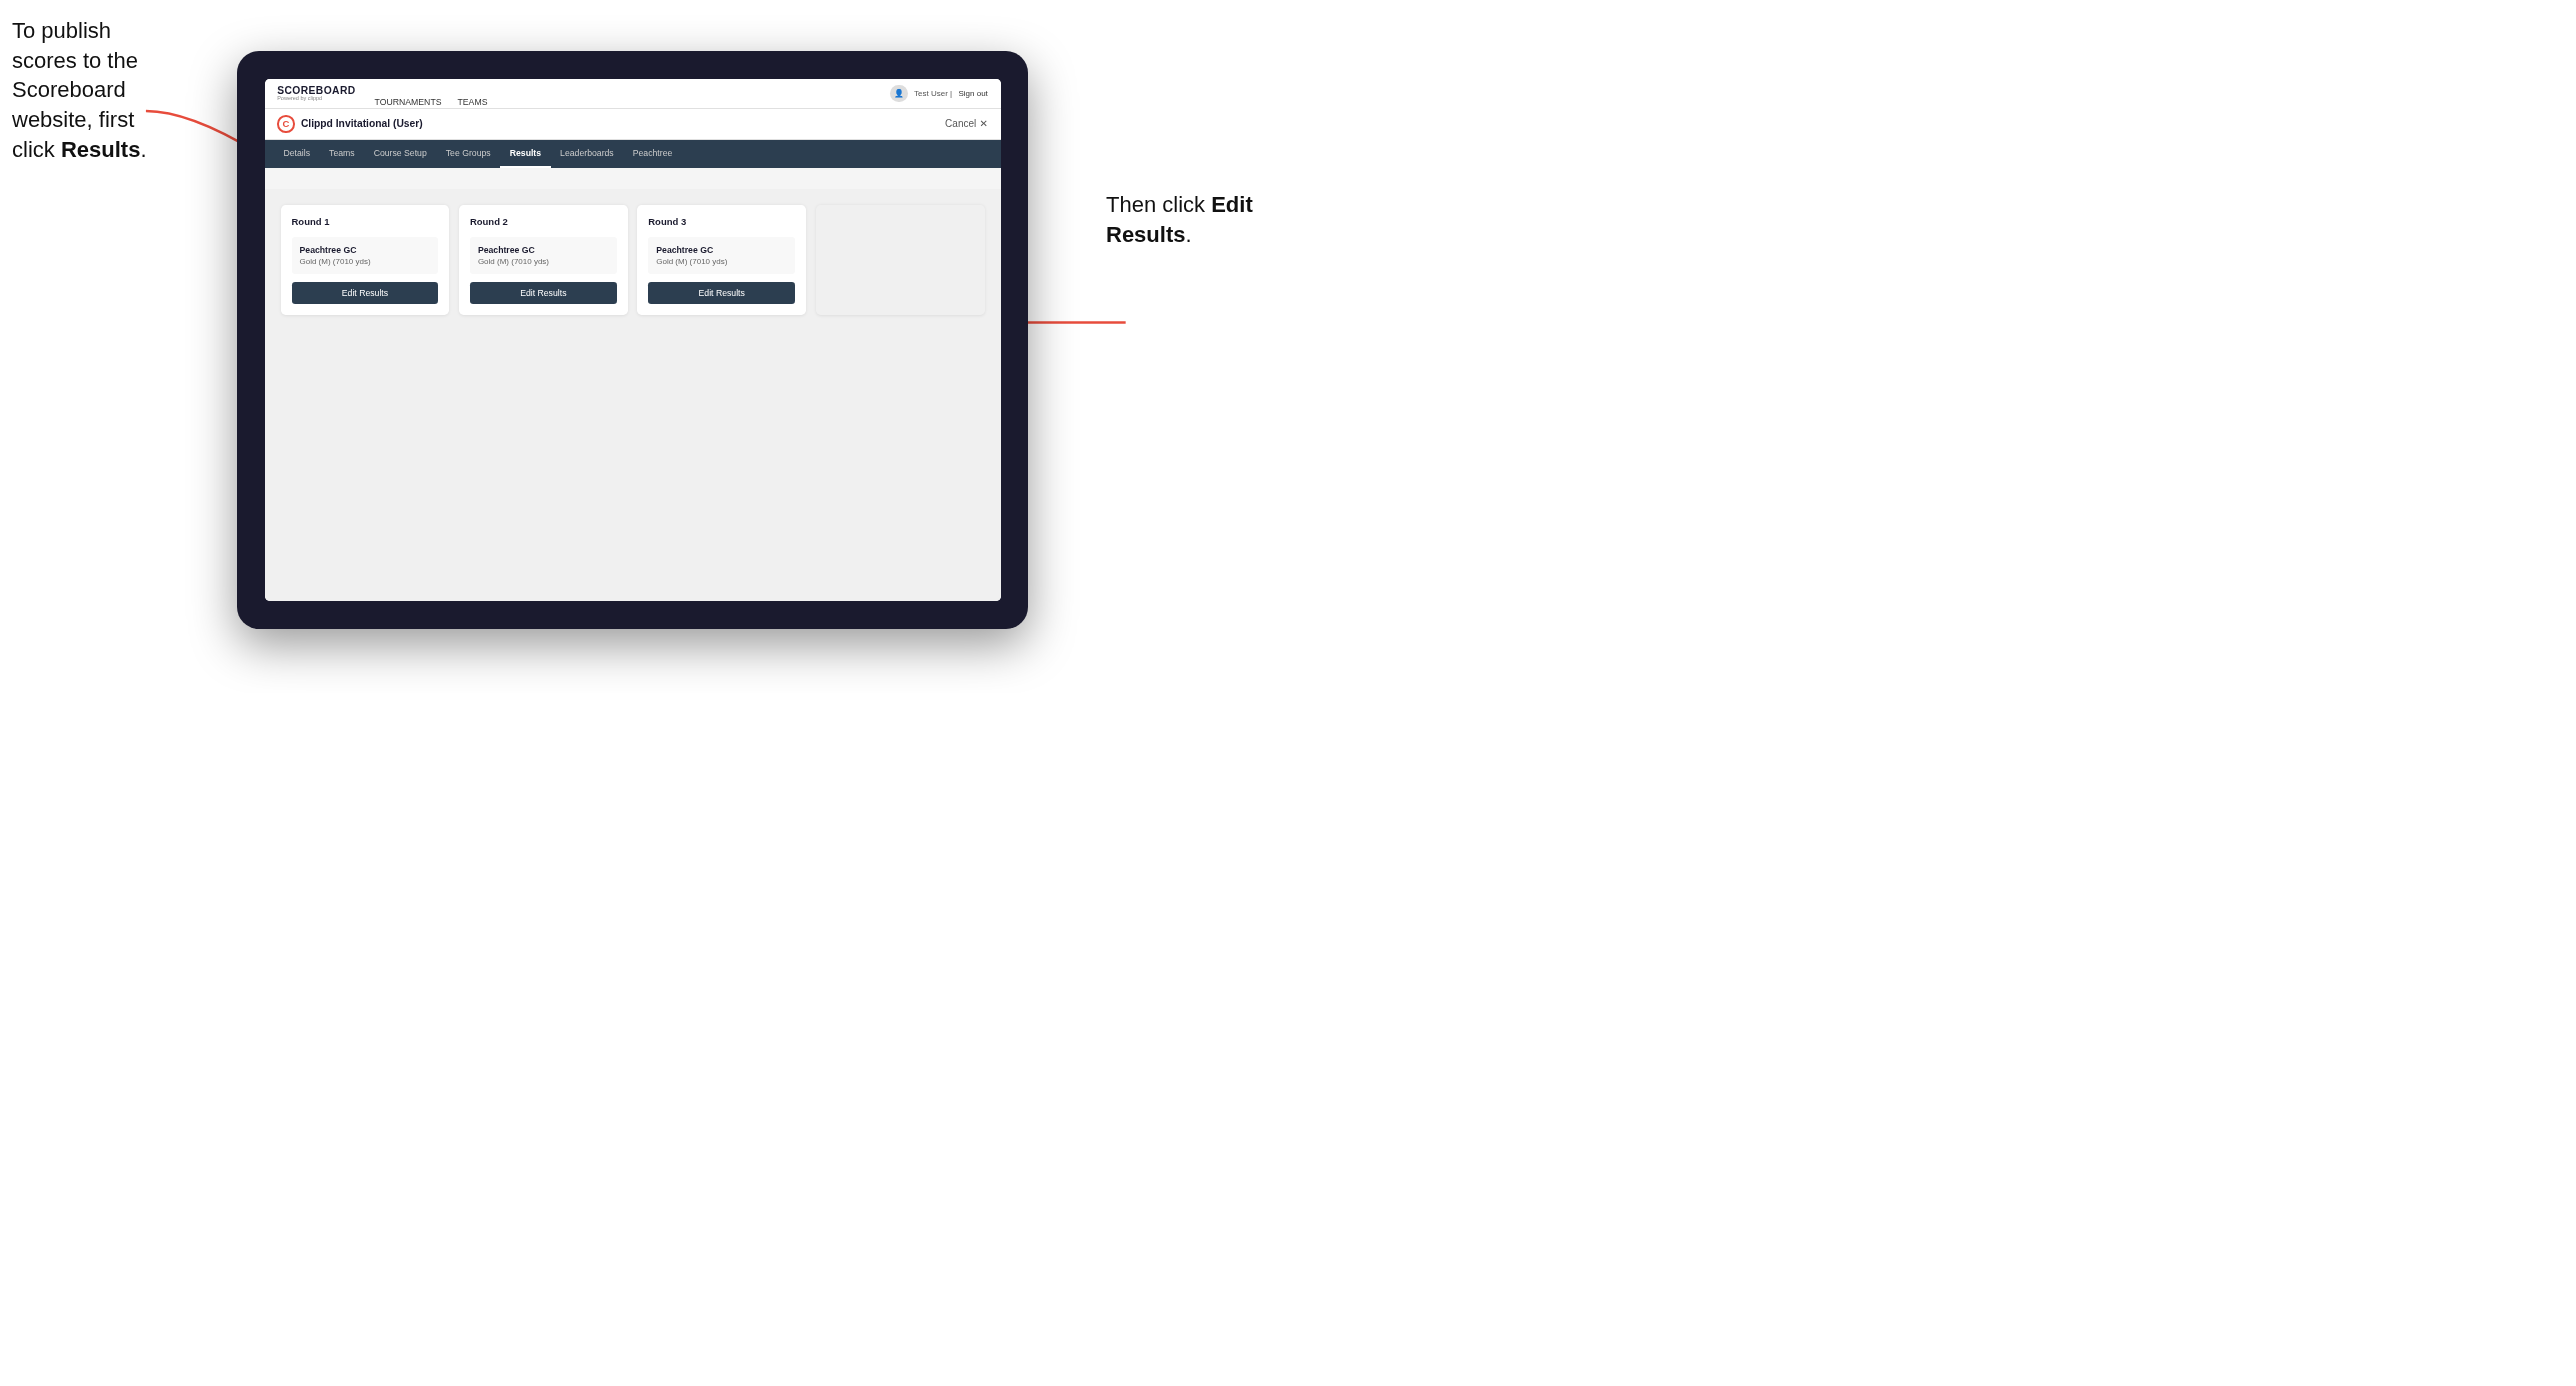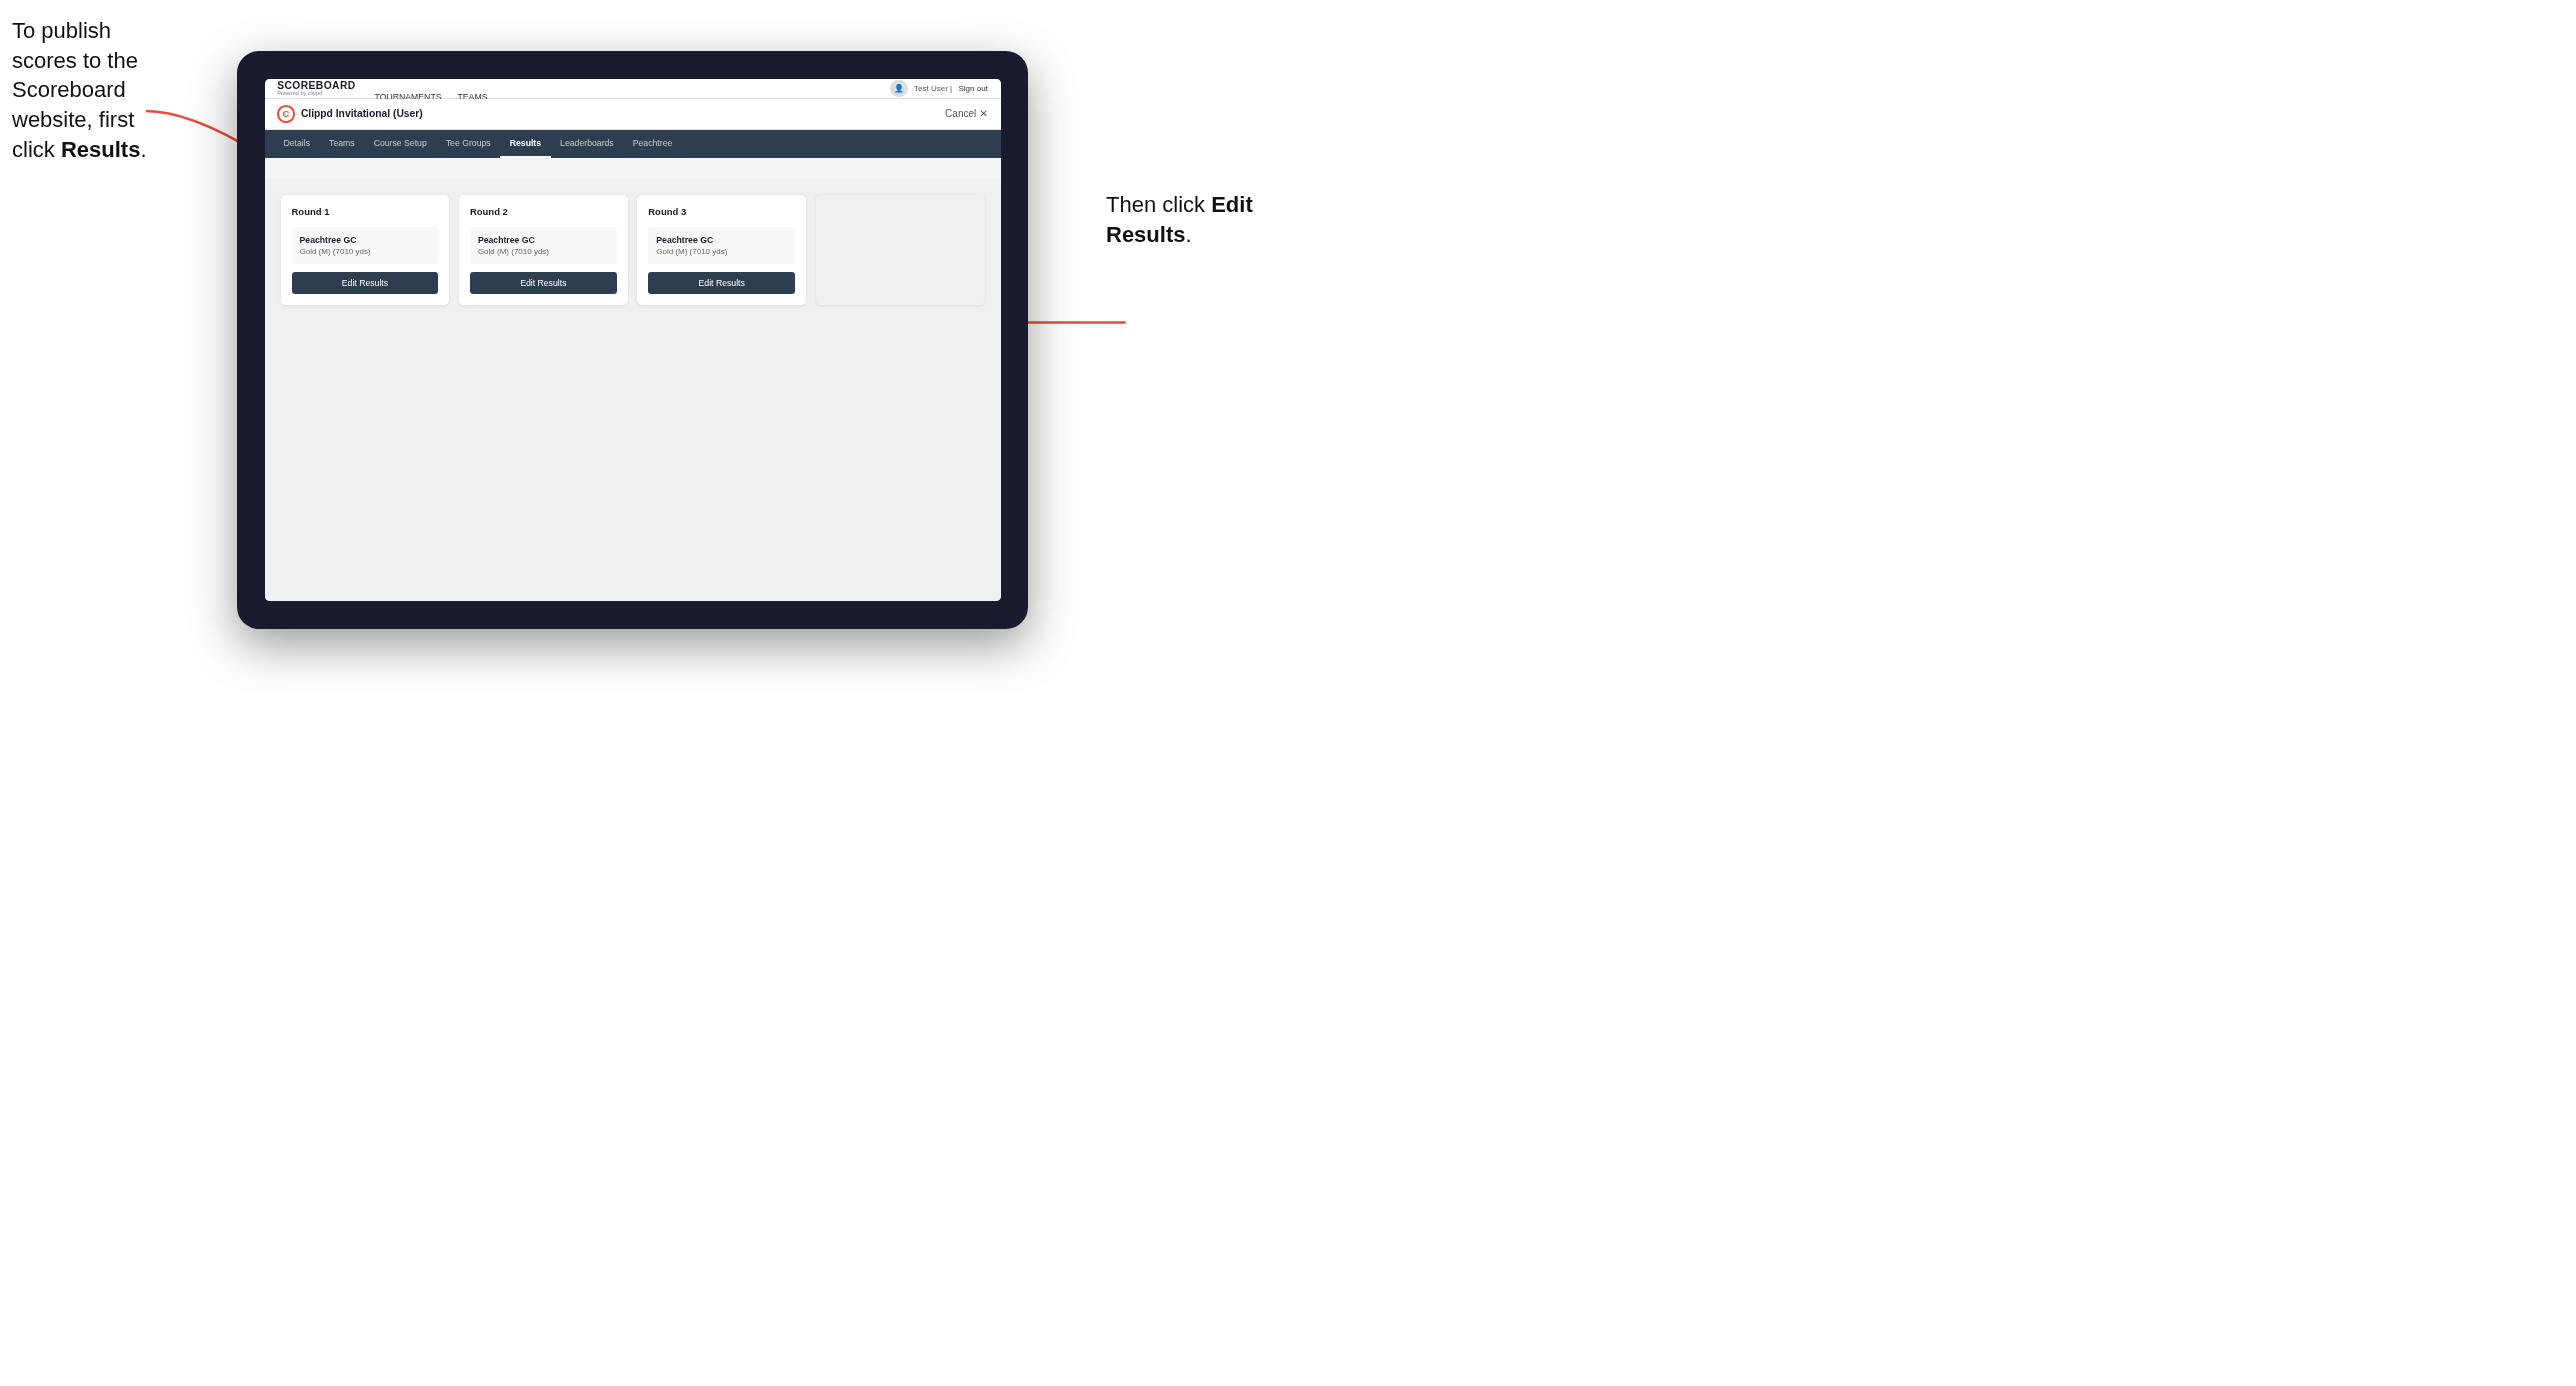--- a/index.html
+++ b/index.html
@@ -59,21 +59,21 @@
       background: #f5f5f5;
       border-radius: 4.7px;
       overflow: hidden;
       display: flex;
       flex-direction: column;
     }
 
     
     .top-nav {
       background: #ffffff;
-      height: 20px;
+      height: 30px;
       display: flex;
       align-items: center;
       padding: 0 12.7px;
       border-bottom: 0.8px solid #e0e0e0;
       flex-shrink: 0;
     }
 
     .logo-area {
       display: flex;
       flex-direction: column;

